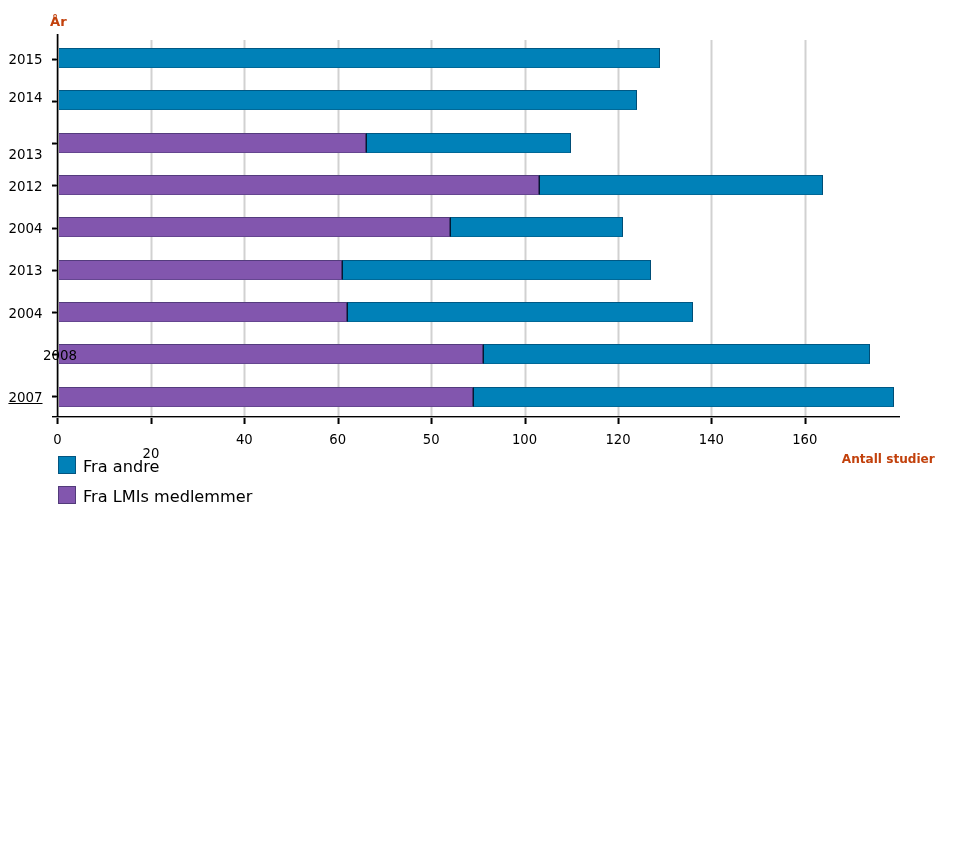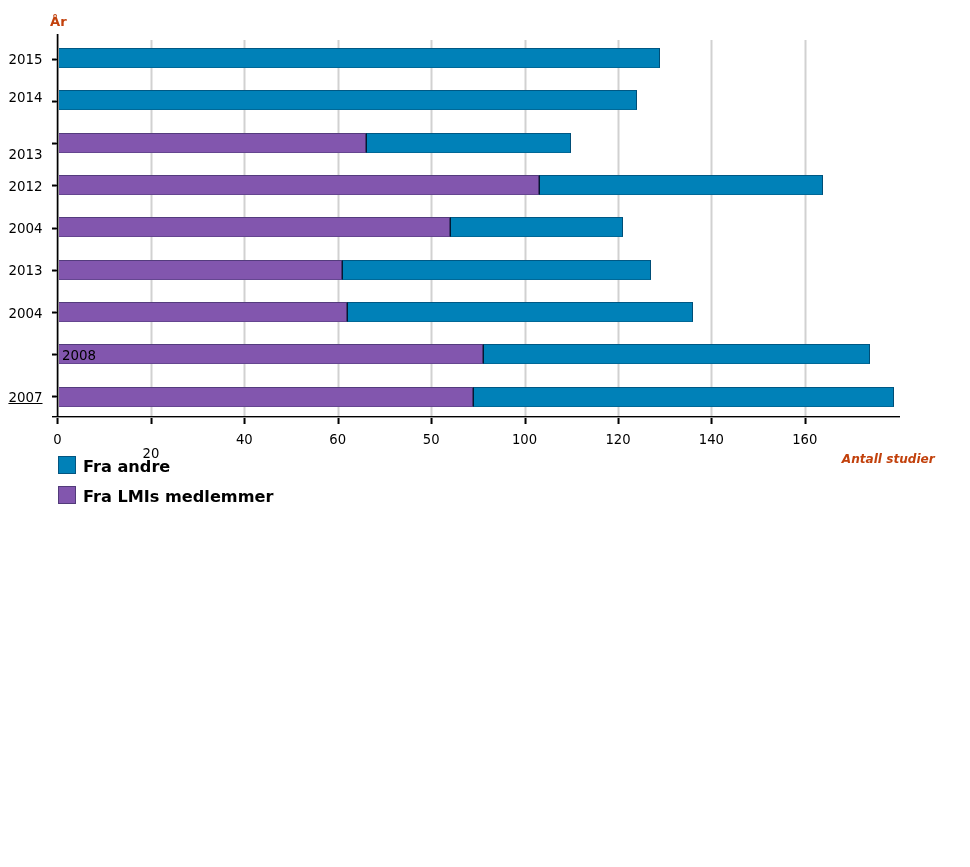--- a/index.html
+++ b/index.html
@@ -30,27 +30,27 @@
   .xtick{background:linear-gradient(to right,
           #858585 0%,#858585 33.33%,#000000 33.33%,#000000 66.66%,#777777 66.66%,#777777 100%);}
 
   .ytick-label{position:absolute;font-size:13.4px;line-height:13px;text-align:right;
                white-space:nowrap;color:#000000;}
   .xtick-label{position:absolute;font-size:13.2px;line-height:13px;text-align:center;
                white-space:nowrap;color:#000000;}
 
   .axis-title{position:absolute;font-weight:bold;white-space:nowrap;color:#c2410c;}
   #ytitle{font-size:13.1px;}
-  #xtitle{font-size:12.1px;font-style:italic;}
+  #xtitle{font-size:12.1px;}
 
   .legend-item{position:absolute;left:0;top:0;}
   .legend-swatch{position:absolute;display:block;box-sizing:border-box;
                  border:0.7px solid rgba(10,20,45,0.40);}
   .legend-label{position:absolute;display:block;font-size:16.15px;line-height:16px;
-                white-space:nowrap;color:#000000;font-weight:bold;}
+                white-space:nowrap;color:#000000;}
 </style>
 </head>
 <body>
 
 <div class="page">
 
   <div id="gridlines">
     <div class="gridline" style="left: 150px; top: 39.9px; height: 376.1px;"></div>
     <div class="gridline" style="left: 243px; top: 39.9px; height: 376.1px;"></div>
     <div class="gridline" style="left: 337px; top: 39.9px; height: 376.1px;"></div>
@@ -110,21 +110,21 @@
     <div class="ytick-label" style="right: 927.5px; top: 148px;">2013</div>
     <div class="tick ytick" style="left: 51.5px; top: 184px; width: 5.5px; height: 3px;"></div>
     <div class="ytick-label" style="right: 927.5px; top: 180px;">2012</div>
     <div class="tick ytick" style="left: 51.5px; top: 227px; width: 5.5px; height: 3px;"></div>
     <div class="ytick-label" style="right: 927.5px; top: 222.2px;">2004</div>
     <div class="tick ytick" style="left: 51.5px; top: 269px; width: 5.5px; height: 3px;"></div>
     <div class="ytick-label" style="right: 927.5px; top: 264.4px;">2013</div>
     <div class="tick ytick" style="left: 51.5px; top: 311px; width: 5.5px; height: 3px;"></div>
     <div class="ytick-label" style="right: 927.5px; top: 306.6px;">2004</div>
     <div class="tick ytick" style="left: 51.5px; top: 353px; width: 5.5px; height: 3px;"></div>
-    <div class="ytick-label" style="right: 874px; top: 348.8px;">2008</div>
+    <div class="ytick-label" style="right: 893px; top: 348.8px;">2008</div>
     <div class="tick ytick" style="left: 51.5px; top: 395px; width: 5.5px; height: 3px;"></div>
     <div class="ytick-label" style="right: 927.5px; top: 391px; text-decoration: underline;">2007</div>
   </div>
 
   <div id="xticks">
     <div class="tick xtick" style="left: 56px; top: 418px; width: 3px; height: 5.5px;"></div>
     <div class="xtick-label" style="left: 17.5px; width: 80px; top: 433.4px;">0</div>
     <div class="tick xtick" style="left: 150px; top: 418px; width: 3px; height: 5.5px;"></div>
     <div class="xtick-label" style="left: 110.91px; width: 80px; top: 423px; margin-top: 24px;">20</div>
     <div class="tick xtick" style="left: 243px; top: 418px; width: 3px; height: 5.5px;"></div>

